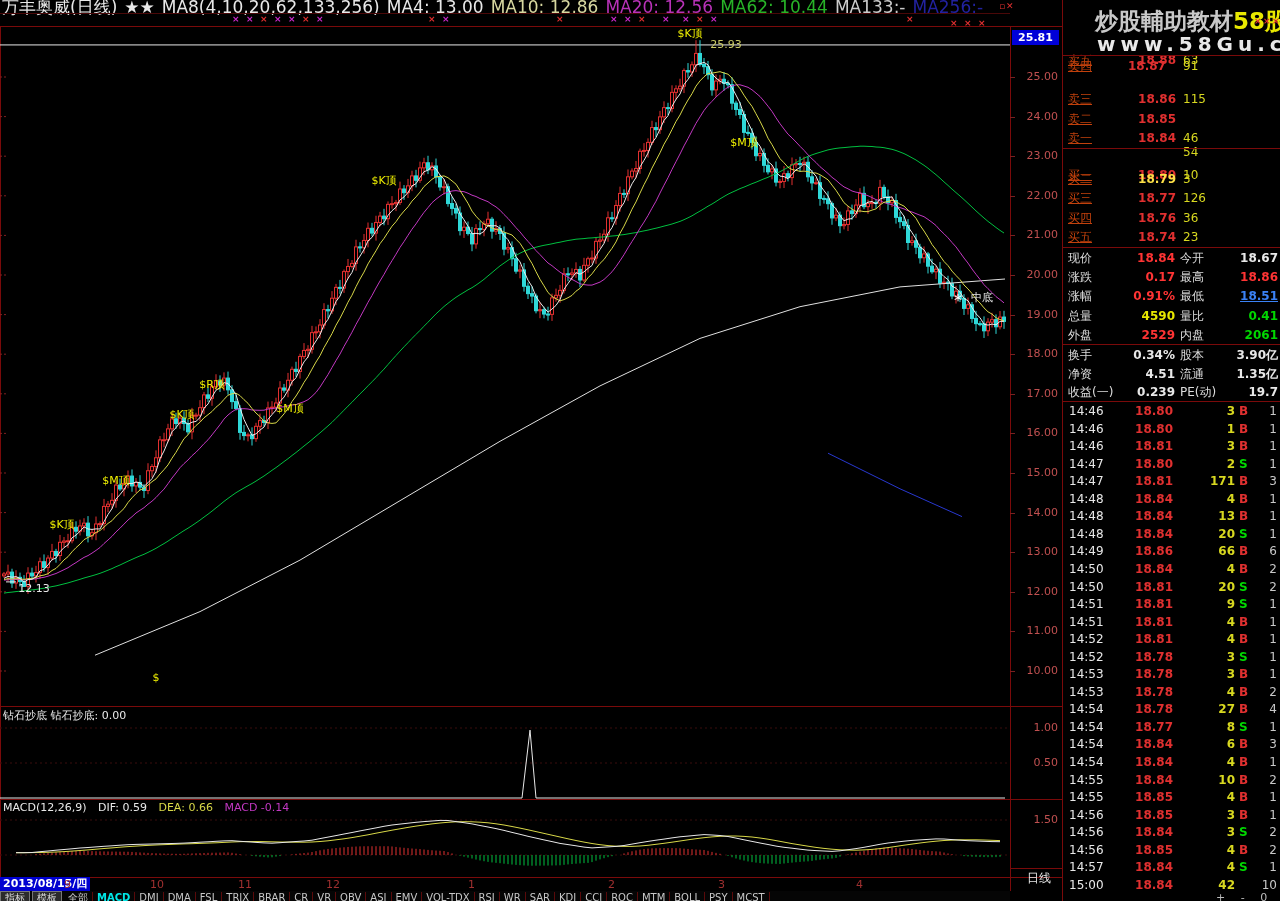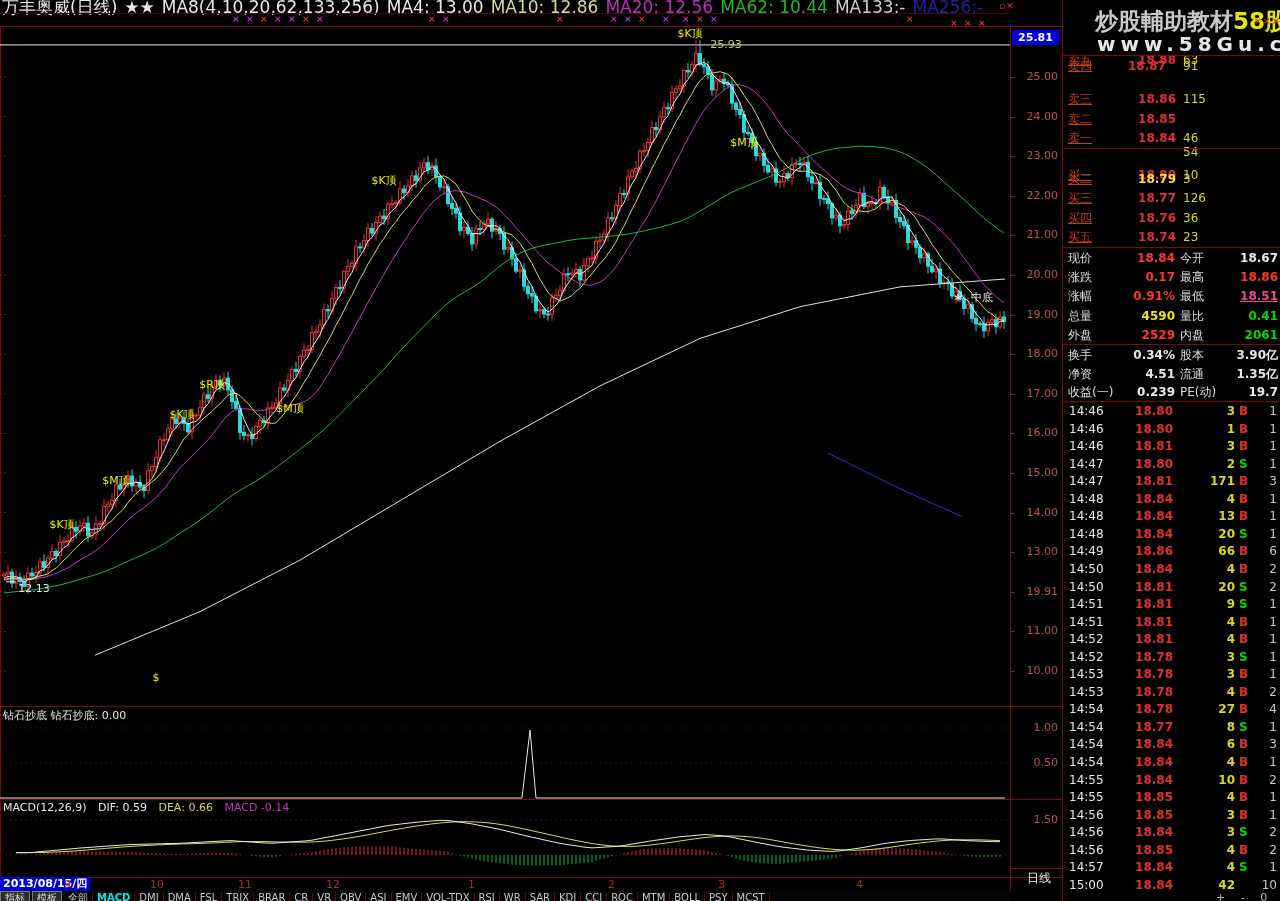--- a/index.html
+++ b/index.html
@@ -901,21 +901,21 @@
       <div class="ylab" style="left: 1012px; top: 386.8px;">17.00</div>
       <div class="ytick" style="left: 1010px; top: 393.8px;"></div>
       <div class="ylab" style="left: 1012px; top: 426.4px;">16.00</div>
       <div class="ytick" style="left: 1010px; top: 433.4px;"></div>
       <div class="ylab" style="left: 1012px; top: 466px;">15.00</div>
       <div class="ytick" style="left: 1010px; top: 473px;"></div>
       <div class="ylab" style="left: 1012px; top: 505.6px;">14.00</div>
       <div class="ytick" style="left: 1010px; top: 512.6px;"></div>
       <div class="ylab" style="left: 1012px; top: 545.2px;">13.00</div>
       <div class="ytick" style="left: 1010px; top: 552.2px;"></div>
-      <div class="ylab" style="left: 1012px; top: 584.8px;">19.91</div>
+      <div class="ylab" style="left: 1012px; top: 584.8px;">12.00</div>
       <div class="ytick" style="left: 1010px; top: 591.8px;"></div>
       <div class="ylab" style="left: 1012px; top: 624.4px;">11.00</div>
       <div class="ytick" style="left: 1010px; top: 631.4px;"></div>
       <div class="ylab" style="left: 1012px; top: 664px;">10.00</div>
       <div class="ytick" style="left: 1010px; top: 671px;"></div>
       <div class="ylab" style="left: 1012px; top: 721px;">1.00</div>
       <div class="ylab" style="left: 1012px; top: 756px;">0.50</div>
       <div class="ylab" style="left: 1012px; top: 813px;">1.50</div>
     </div>
   <div id="period">日线</div>
@@ -987,21 +987,21 @@
         <div class="irow" style="top: 268.2px;">
           <span class="l1">涨跌</span>
           <span class="v1" style="color: rgb(255, 52, 52);">0.17</span>
           <span class="l2">最高</span>
           <span class="v2" style="color: rgb(255, 52, 52);">18.86</span>
         </div>
         <div class="irow" style="top: 287.4px;">
           <span class="l1">涨幅</span>
           <span class="v1" style="color: rgb(255, 52, 52);">0.91%</span>
           <span class="l2">最低</span>
-          <span class="v2" style="color: #ec4899; text-decoration: underline;">18.51</span>
+          <span class="v2" style="color: #3b82f6; text-decoration: underline;">18.51</span>
         </div>
         <div class="irow" style="top: 306.6px;">
           <span class="l1">总量</span>
           <span class="v1" style="color: rgb(232, 232, 0);">4590</span>
           <span class="l2">量比</span>
           <span class="v2" style="color: rgb(0, 216, 0);">0.41</span>
         </div>
         <div class="irow" style="top: 325.8px;">
           <span class="l1">外盘</span>
           <span class="v1" style="color: rgb(255, 52, 52);">2529</span>

